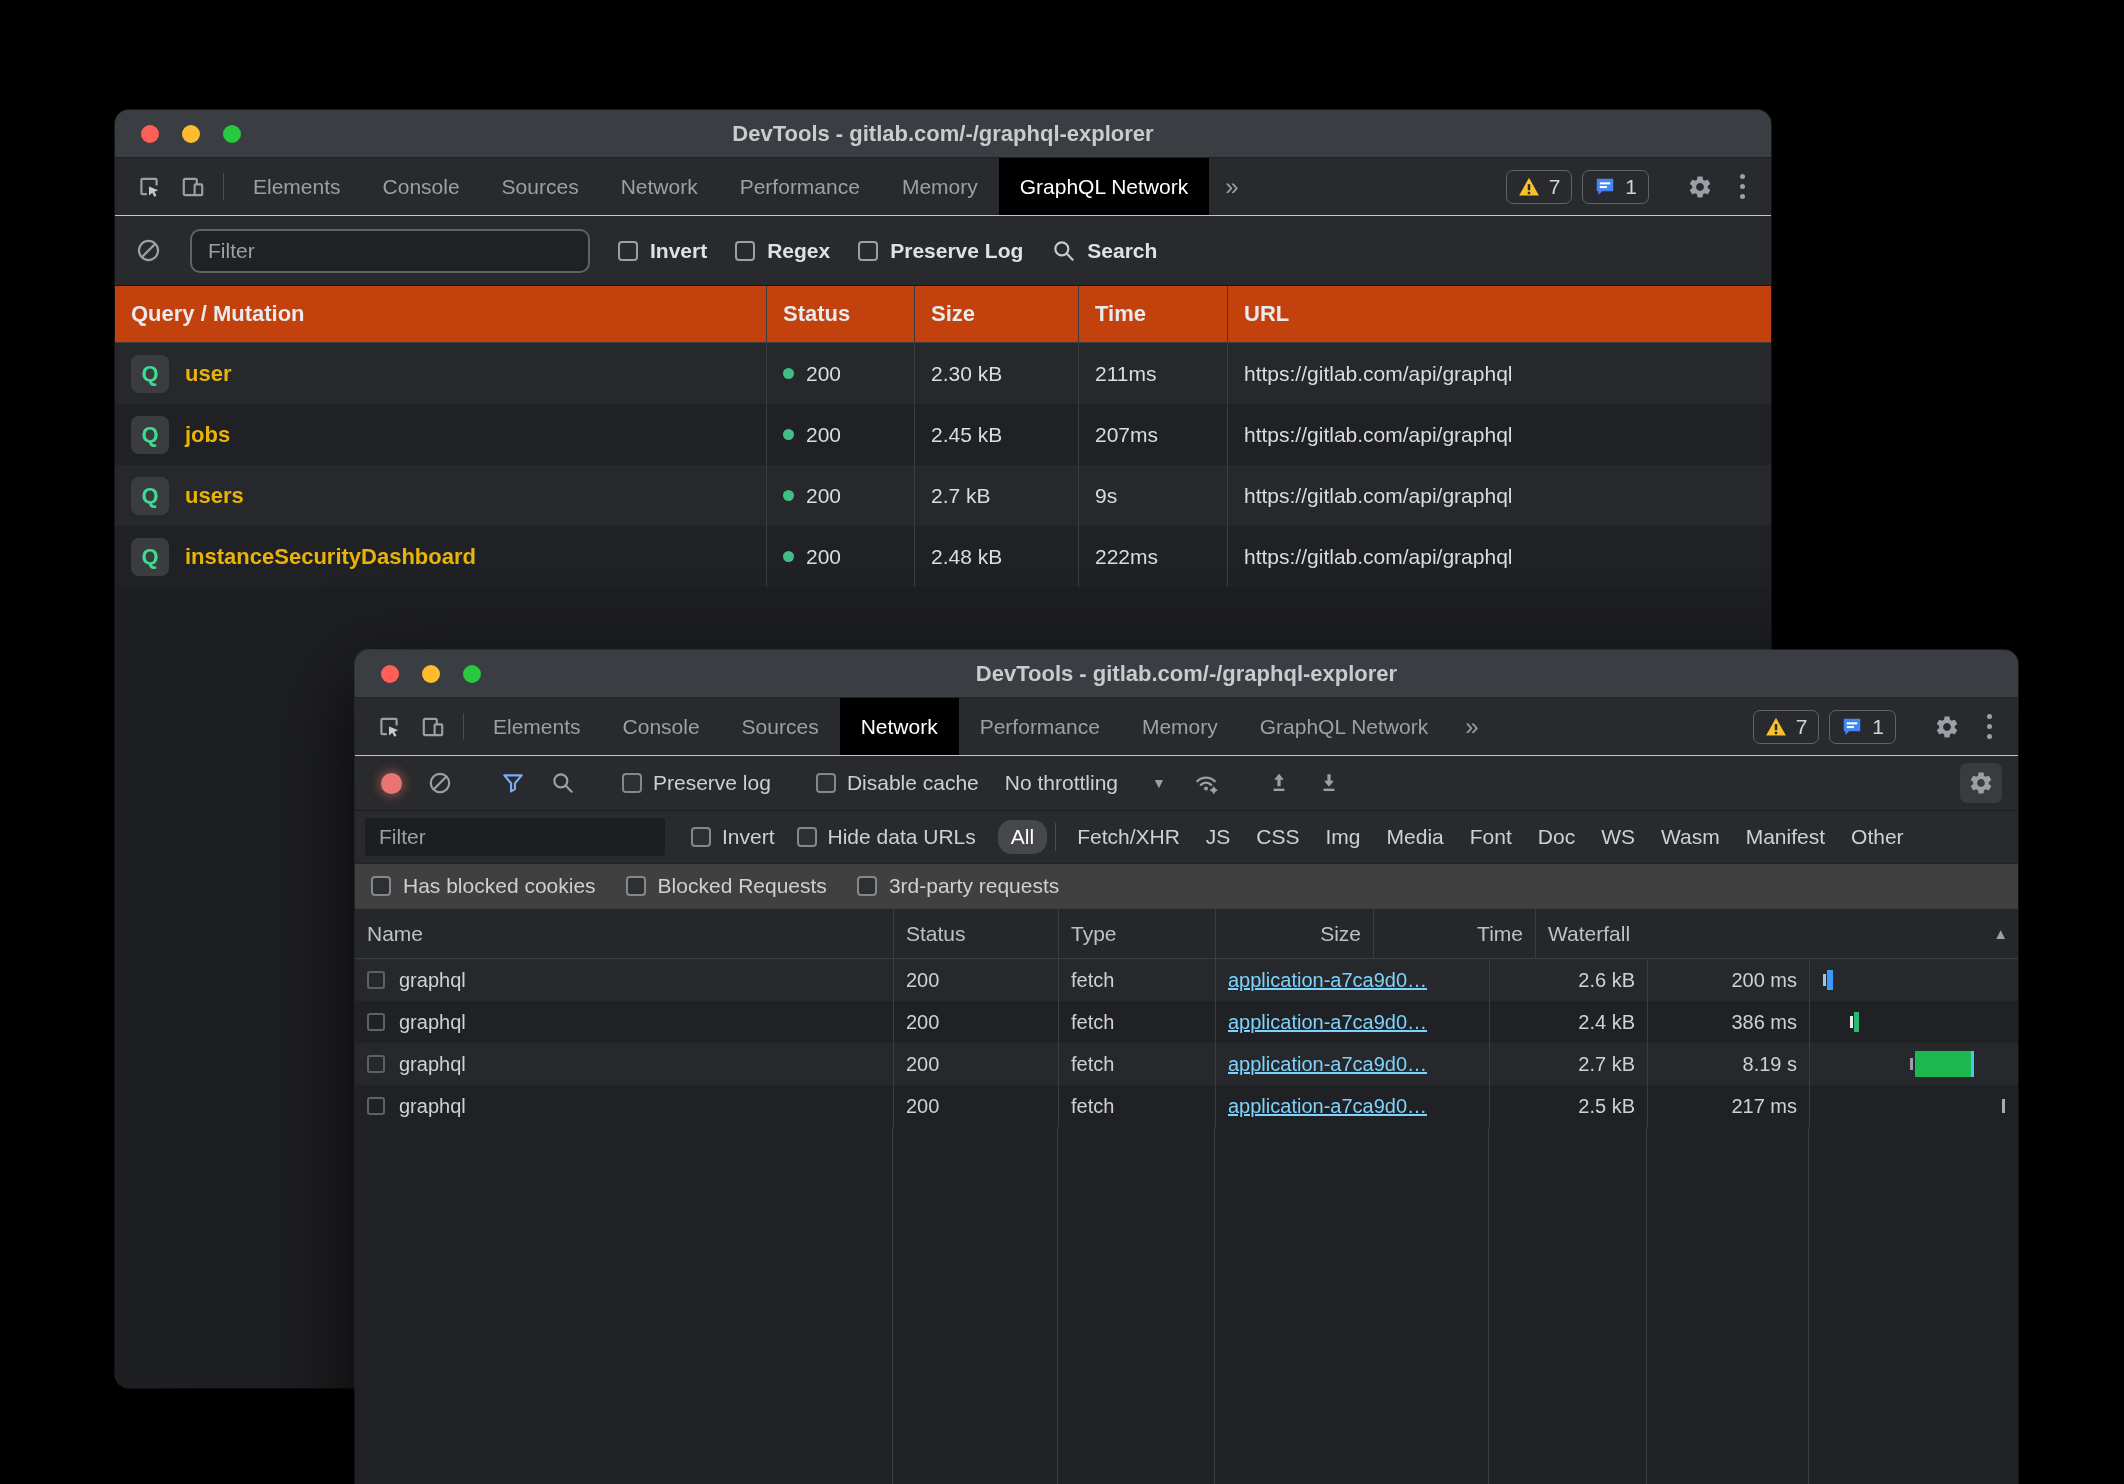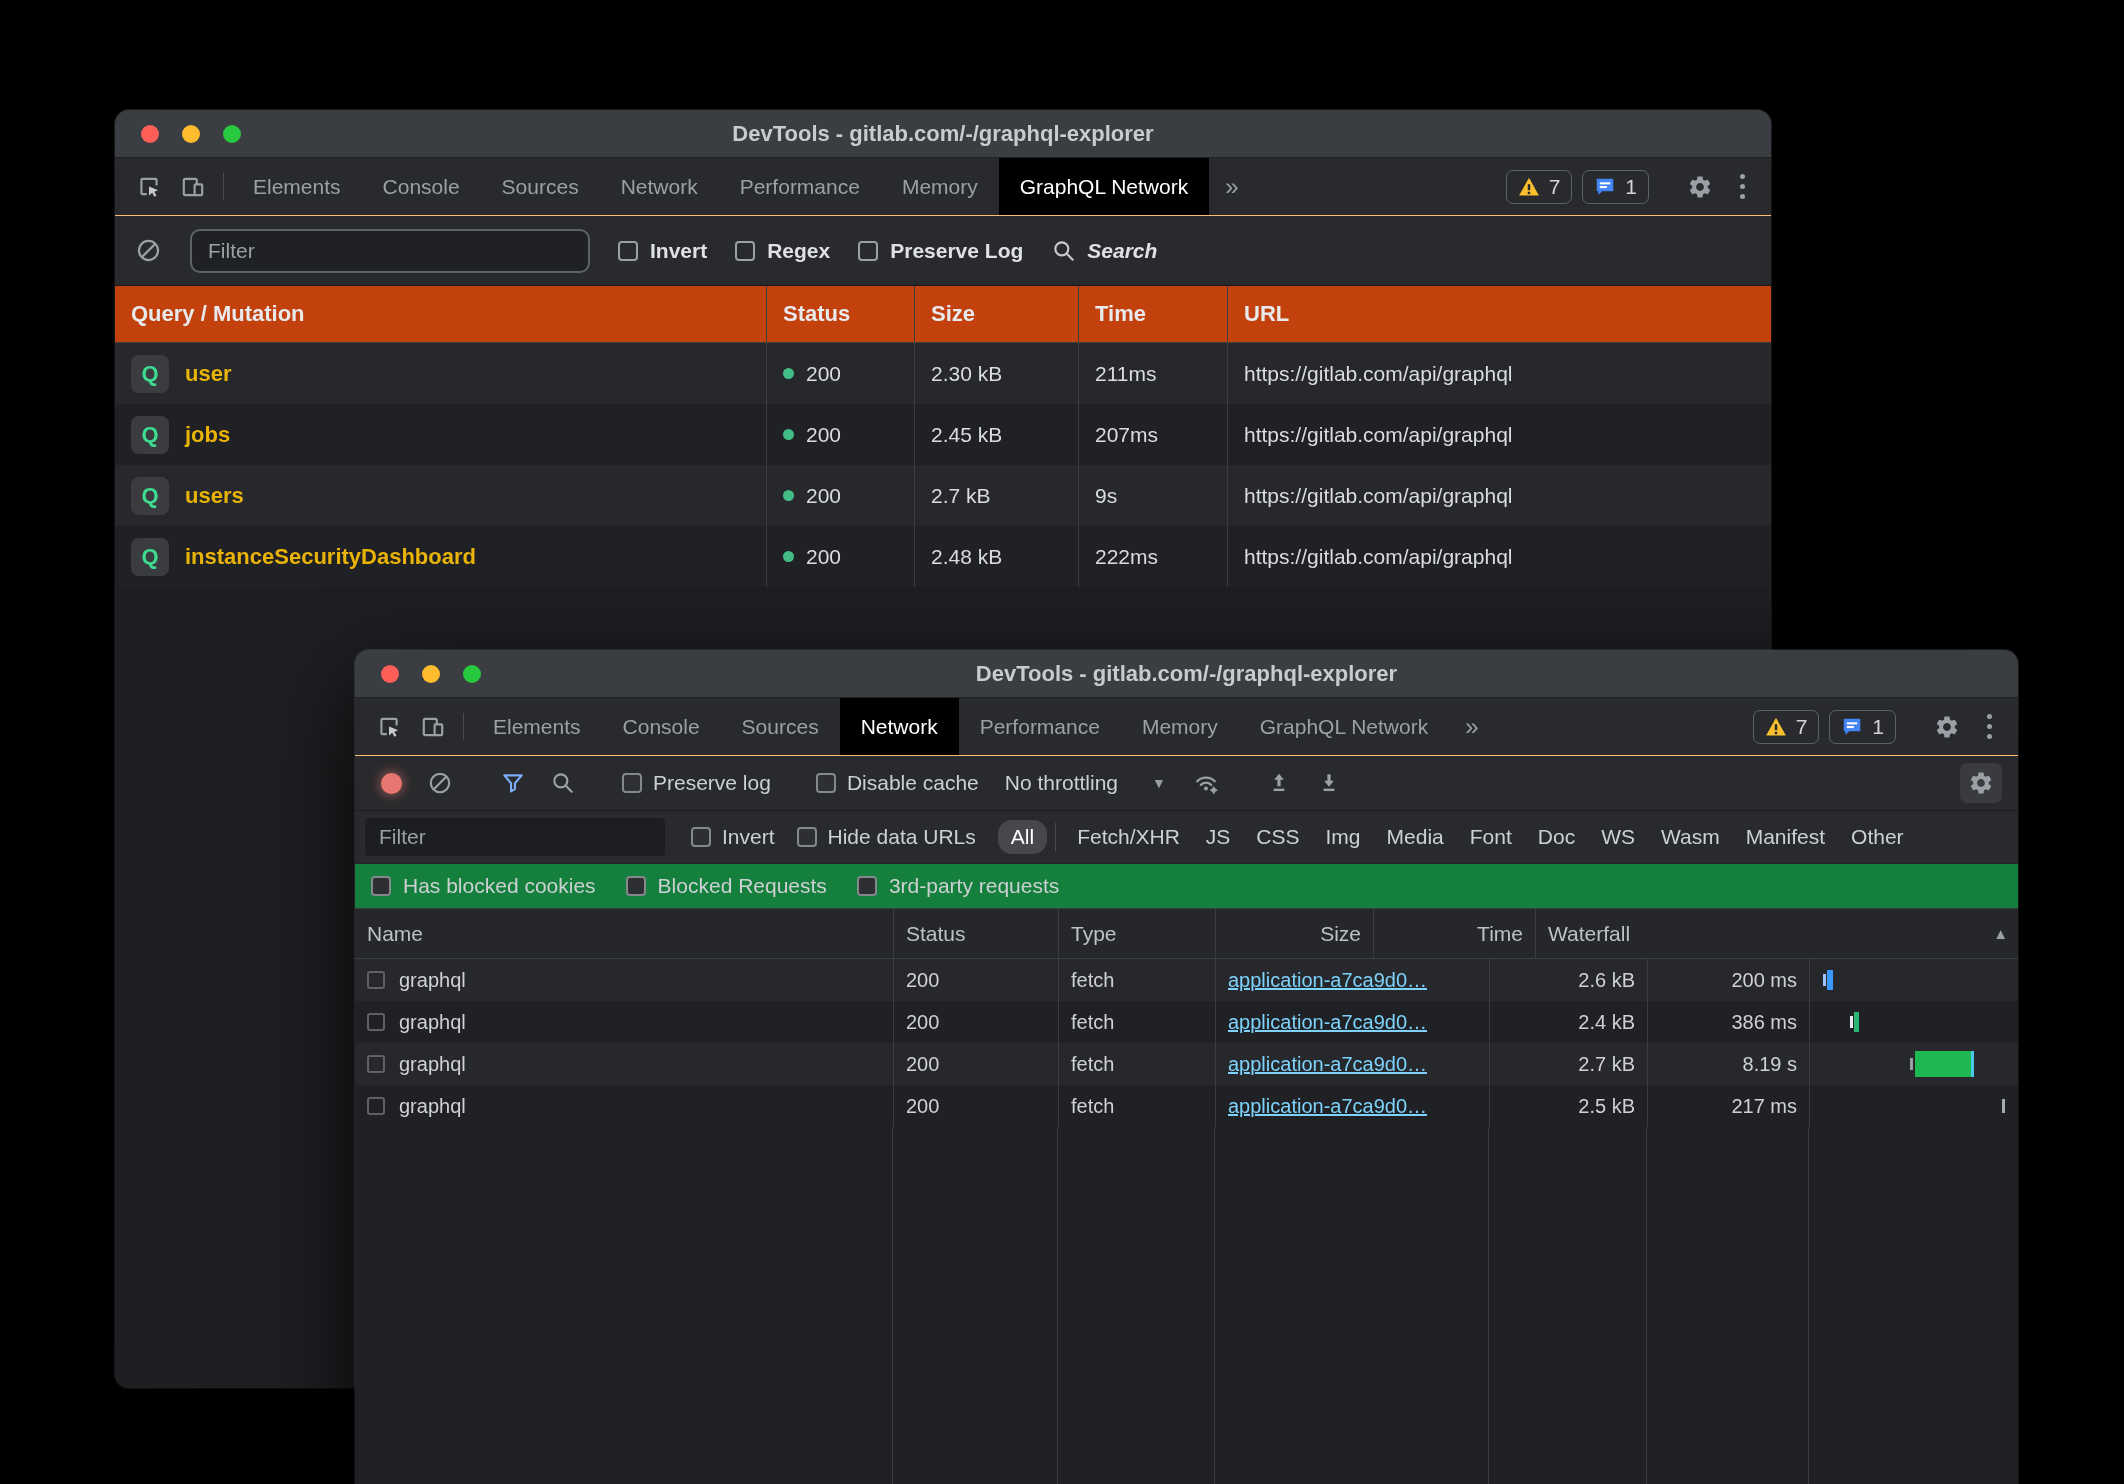--- a/index.html
+++ b/index.html
@@ -38,21 +38,21 @@
   
   .gql-filterbar { height:70px; background:#292a2d; display:flex; align-items:center;
     padding:0 20px; gap:28px; border-bottom:1px solid #161719; flex:0 0 auto; }
   .gql-filter-input { width:400px; height:44px; background:#202124; border:2px solid #5f6368;
     border-radius:10px; color:#dadce0; font-size:21px; padding:0 16px; outline:none;
     font-family:inherit; }
   .gql-filter-input::placeholder { color:#9aa0a6; }
   .check-group { display:flex; align-items:center; gap:12px; color:#dfe1e4;
     font-size:21px; font-weight:600; }
   .cb { width:20px; height:20px; border:2px solid #9aa0a6; border-radius:4px; background:transparent; }
-  .search-group { display:flex; align-items:center; gap:10px; color:#dfe1e4; font-size:21px; font-weight:600;font-style:italic; }
+  .search-group { display:flex; align-items:center; gap:10px; color:#dfe1e4; font-size:21px; font-weight:600; }
 
   .bw-header { display:flex; height:57px; background:#c2410c; align-items:stretch;
     border-bottom:1px solid #3c4043; color:#e8eaed; font-weight:700; font-size:22px; flex:0 0 auto; }
   .bw-row { display:flex; height:61px; align-items:stretch; font-size:21px; color:#dadce0; flex:0 0 auto; }
   .bw-row.stripe { background:#26282b; }
   .bw-body-rest { flex:1; background:#1e1f22; }
   .bw-c { display:flex; align-items:center; padding:0 16px; overflow:hidden; white-space:nowrap; }
   .bw-c + .bw-c { border-left:1px solid #3a3c40; }
   .bw-c.name{ width:651px; gap:16px; } .bw-c.status{ width:148px; gap:12px; }
   .bw-c.size{ width:164px; } .bw-c.time{ width:149px; } .bw-c.url{ flex:1; }
@@ -78,21 +78,21 @@
   .net-filterbar { height:53px; background:#292a2d; display:flex; align-items:center;
     padding:0 10px; border-bottom:1px solid #222326; flex:0 0 auto; }
   .net-filter-input { width:300px; height:38px; background:#1d1e21; border:none; border-radius:4px;
     color:#dadce0; font-size:21px; padding:0 14px; outline:none; margin-right:26px; font-family:inherit; }
   .net-filter-input::placeholder { color:#9aa0a6; }
   .nf-check { display:flex; align-items:center; gap:11px; color:#cdd0d3; font-size:21px; margin-right:22px; }
   .chip { color:#cdd0d4; font-size:21px; padding:5px 13px; border-radius:14px; white-space:nowrap; }
   .chip.selected { background:#47484d; color:#fff; }
   .chip-div { width:1px; background:#4a4b4f; height:28px; margin:0 8px; }
 
-  .req-filterbar { height:45px; background:#15803d; display:flex; align-items:center;
+  .req-filterbar { height:45px; background:#404040; display:flex; align-items:center;
     padding:0 16px; gap:30px; border-bottom:1px solid #3a3c40; flex:0 0 auto; }
   .rf-check { display:flex; align-items:center; gap:12px; color:#cdd0d3; font-size:21px; }
 
   .fw-header { display:flex; height:50px; background:#26272a; align-items:stretch;
     border-bottom:1px solid #3c4043; color:#bdc1c6; font-size:21px; flex:0 0 auto; }
   .fw-row { display:flex; height:42px; align-items:stretch; font-size:20px; color:#cfd1d5; flex:0 0 auto; }
   .fw-row.stripe { background:#26282b; }
   .fw-c { display:flex; align-items:center; padding:0 12px; overflow:hidden; white-space:nowrap; position:relative; }
   .fw-c + .fw-c { border-left:1px solid #3a3c40; }
   .fw-c.name{ width:538px; gap:14px; } .fw-c.status{ width:165px; } .fw-c.type{ width:157px; }

